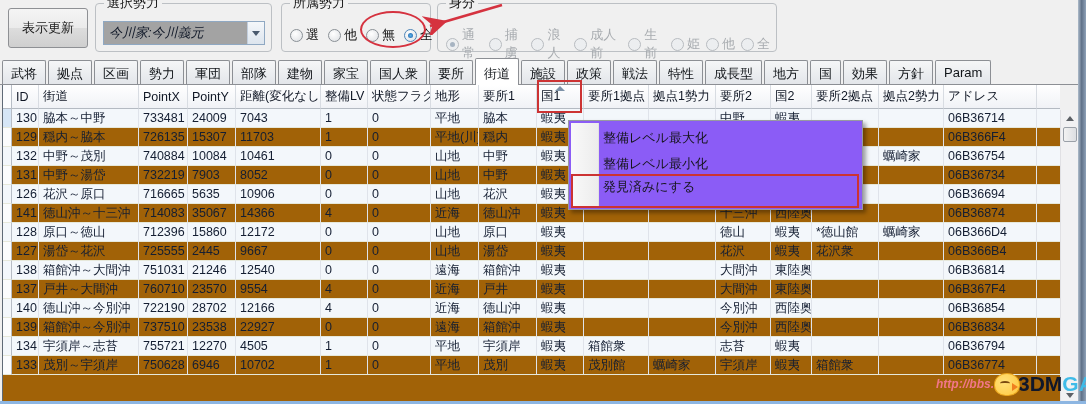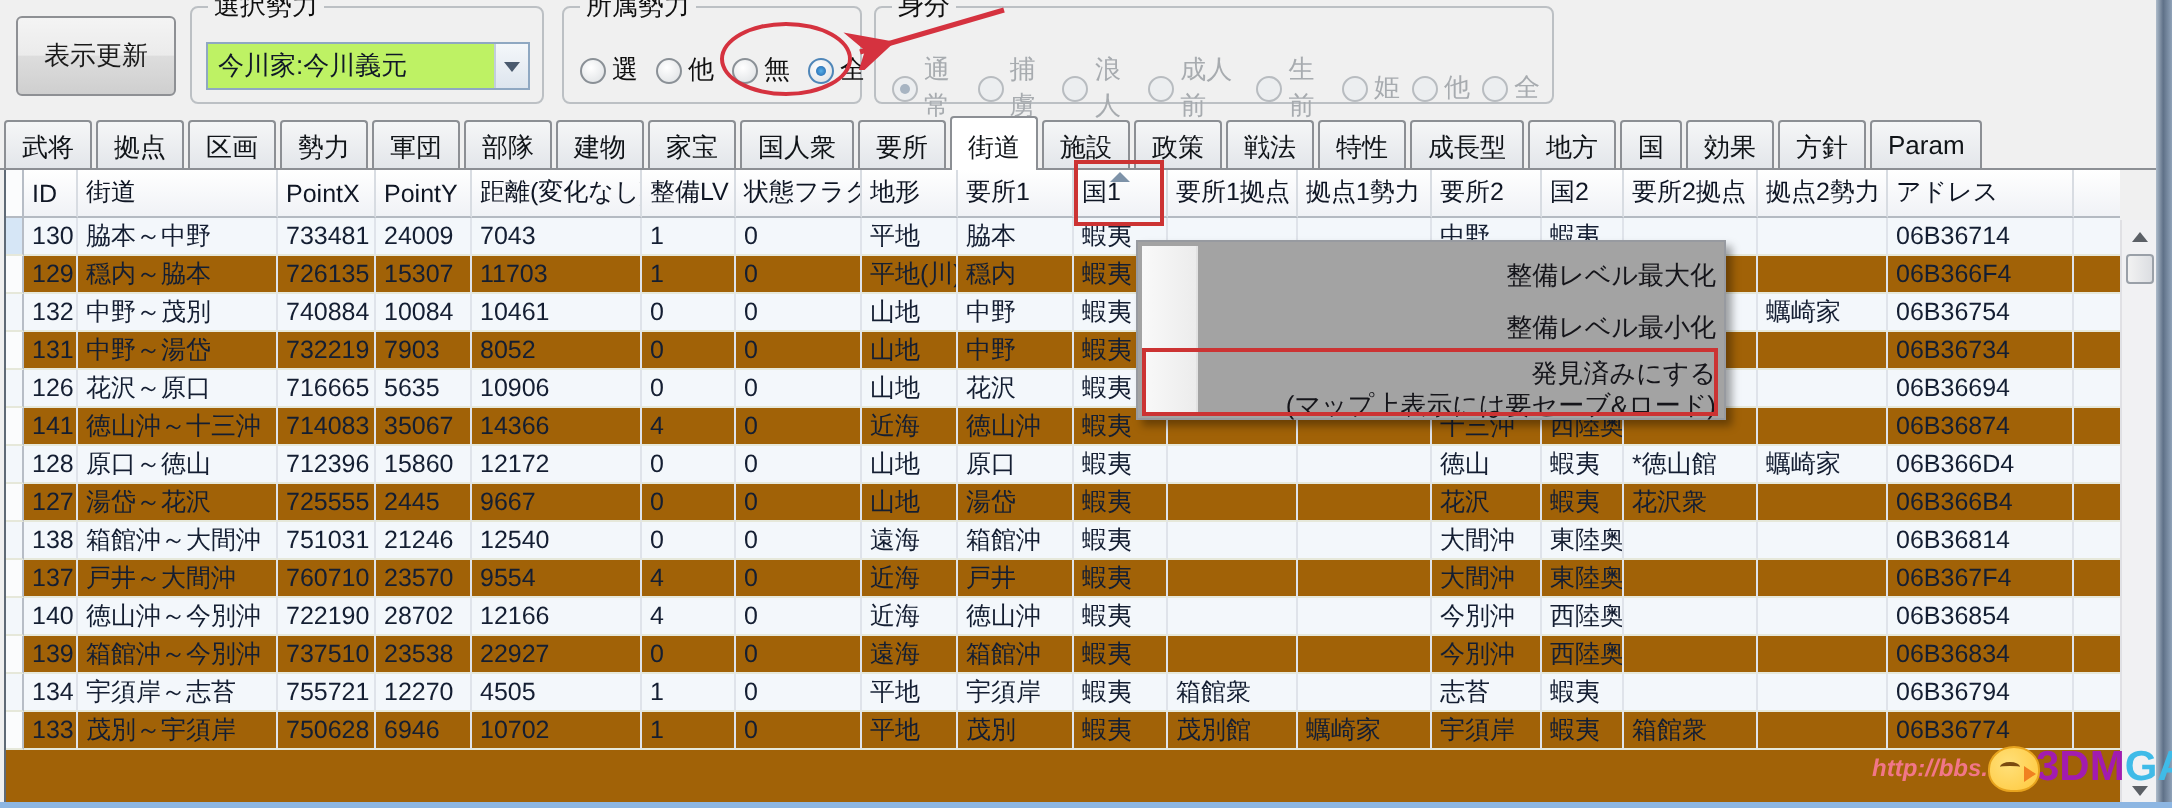--- a/index.html
+++ b/index.html
@@ -23,21 +23,21 @@
   }
   .group .glabel {
     position:absolute; top:-8px; left:8px; background:#f0f0f0; padding:0 3px;
     font-size:13px; color:#101010; line-height:14px;
   }
   .group.sel-faction { left:95px;  width:177px; }
   .group.aff-faction { left:281px; width:150px; }
   .group.status      { left:437px; width:340px; }
   .combo {
     position:absolute; left:7px; top:17px; width:162px; height:24px;
-    border:1px solid #8fa8c2; background:#bef264; display:flex; align-items:center;
+    border:1px solid #8fa8c2; background:#a3a3a3; display:flex; align-items:center;font-style:italic;
   }
   .combo-text { flex:1; padding-left:5px; font-size:13px; color:#101828; white-space:nowrap; overflow:hidden; }
   .combo-arrow { width:17px; height:100%; display:flex; align-items:center; justify-content:center;
     background:linear-gradient(#f4f7fa,#dde5ee); border-left:1px solid #c2cedd; }
   .combo-arrow::after { content:""; border:4px solid transparent; border-top:5px solid #4a5a6e; margin-top:4px; }
   .radios { position:absolute; left:8px; top:22px; display:flex; align-items:center; }
   .radio-opt { display:flex; align-items:center; margin-right:9px; }
   .status .radios .radio-opt { margin-right:6px; }
   .rdot {
     width:13px; height:13px; border-radius:50%;
@@ -94,38 +94,38 @@
   .vs-up { top:0; } .vs-down { bottom:0; }
   .vs-up::after  { content:""; border:4px solid transparent; border-bottom:5px solid #5c6066; margin-bottom:3px; }
   .vs-down::after{ content:""; border:4px solid transparent; border-top:5px solid #5c6066; margin-top:3px; }
   .vs-thumb { position:absolute; left:2px; top:17px; width:14px; height:15px;
     background:linear-gradient(90deg,#f2f2f2,#dcdee2); border:1px solid #9aa0a8; border-radius:2px; }
   .win-edge { position:absolute; left:1078px; top:0; width:8px; height:404px;
     background:linear-gradient(90deg,#aebccb,#5f7188 45%,#8fa2b8); }
   .bottom-line { position:absolute; left:0; bottom:0; width:1086px; height:3px; background:#8db6e2; z-index:45; }
   
   .cmenu { position:absolute; left:568px; top:120px; width:295px; height:90px;
-    background:#a3a3a3; border:1px solid #979aa0; box-shadow:3px 3px 4px rgba(0,0,0,.35); z-index:50;text-align:right; }
+    background:#8b5cf6; border:1px solid #979aa0; box-shadow:3px 3px 4px rgba(0,0,0,.35); z-index:50; }
   .cmenu .gutter { position:absolute; left:2px; top:2px; bottom:2px; width:28px;
     background:linear-gradient(90deg,#f9f9f9,#ececec); border-right:1px solid #e2e2e2; }
   .cmenu .items { position:absolute; left:34px; top:4px; right:4px; }
   .mitem { font-size:13px; color:#15151a; line-height:26px; height:26px; white-space:nowrap; cursor:default; }
   .mitem.two { height:34px; line-height:16px; padding-top:2px; }
   .menu-redbox { position:absolute; left:2px; top:53px; width:288px; height:34px;
     border:2px solid #cc3333; pointer-events:none; z-index:5; }
   
   .watermark { position:absolute; left:936px; top:372px; display:flex; align-items:center; z-index:60; pointer-events:none; }
   .wm-url { font-size:12px; font-weight:bold; font-style:italic; color:#f27688; letter-spacing:0; }
   .chick { width:26px; height:23px; background:radial-gradient(circle at 38% 38%,#ffe07a,#ffc83c);
     border:1px solid #e8a41e; border-radius:52% 52% 46% 46%; position:relative; margin:0 -2px 0 0; }
   .chick::before { content:""; position:absolute; left:5px; top:7px; width:10px; height:3px;
     border-top:2px solid #7a4a10; border-radius:50%; }
   .chick::after { content:""; position:absolute; right:-3px; top:9px;
     border:4px solid transparent; border-left:6px solid #f08020; }
-  .wm-3dm  { font-size:21px; font-weight:bold; color:#a21caf; }
+  .wm-3dm  { font-size:21px; font-weight:bold; color:#0f172a; }
   .wm-game { font-size:21px; font-weight:bold; color:#3fbbe8; }
 </style>
 </head>
 <body>
 
 <div class="toolbar">
   <div class="btn">表示更新</div>
 
   <div class="group sel-faction">
     <span class="glabel">選択勢力</span>
@@ -589,21 +589,20 @@
   <div class="gutter"></div>
   <div class="items">
       <div class="mitem">
         <div>整備レベル最大化</div>
       </div>
       <div class="mitem">
         <div>整備レベル最小化</div>
       </div>
       <div class="mitem two">
         <div>発見済みにする</div>
-        <div>(マップ上表示には要セーブ&amp;ロード)</div>
       </div>
     </div>
   <div class="menu-redbox"></div>
 </div>
 
 <div class="watermark">
   <span class="wm-url">http://bbs.</span>
   <span class="chick"></span>
   <span class="wm-3dm">3DM</span>
   <span class="wm-game">GAME</span>

